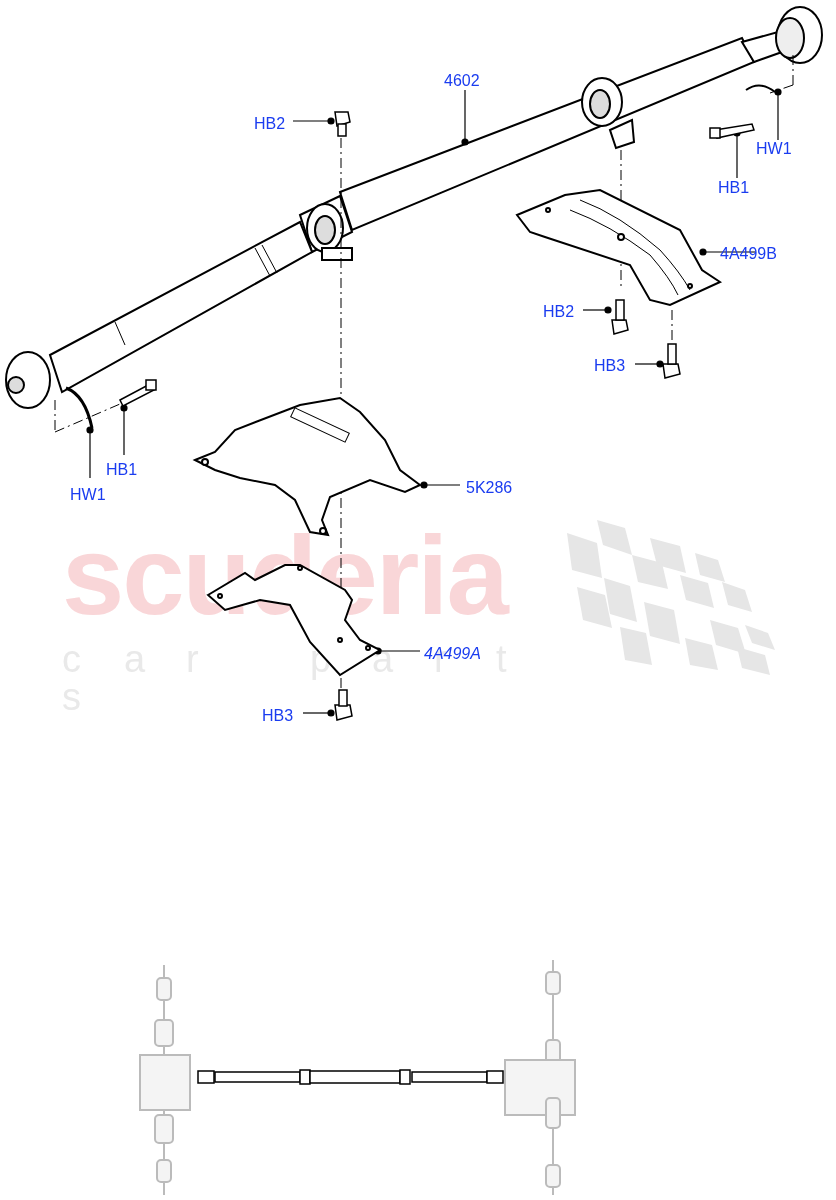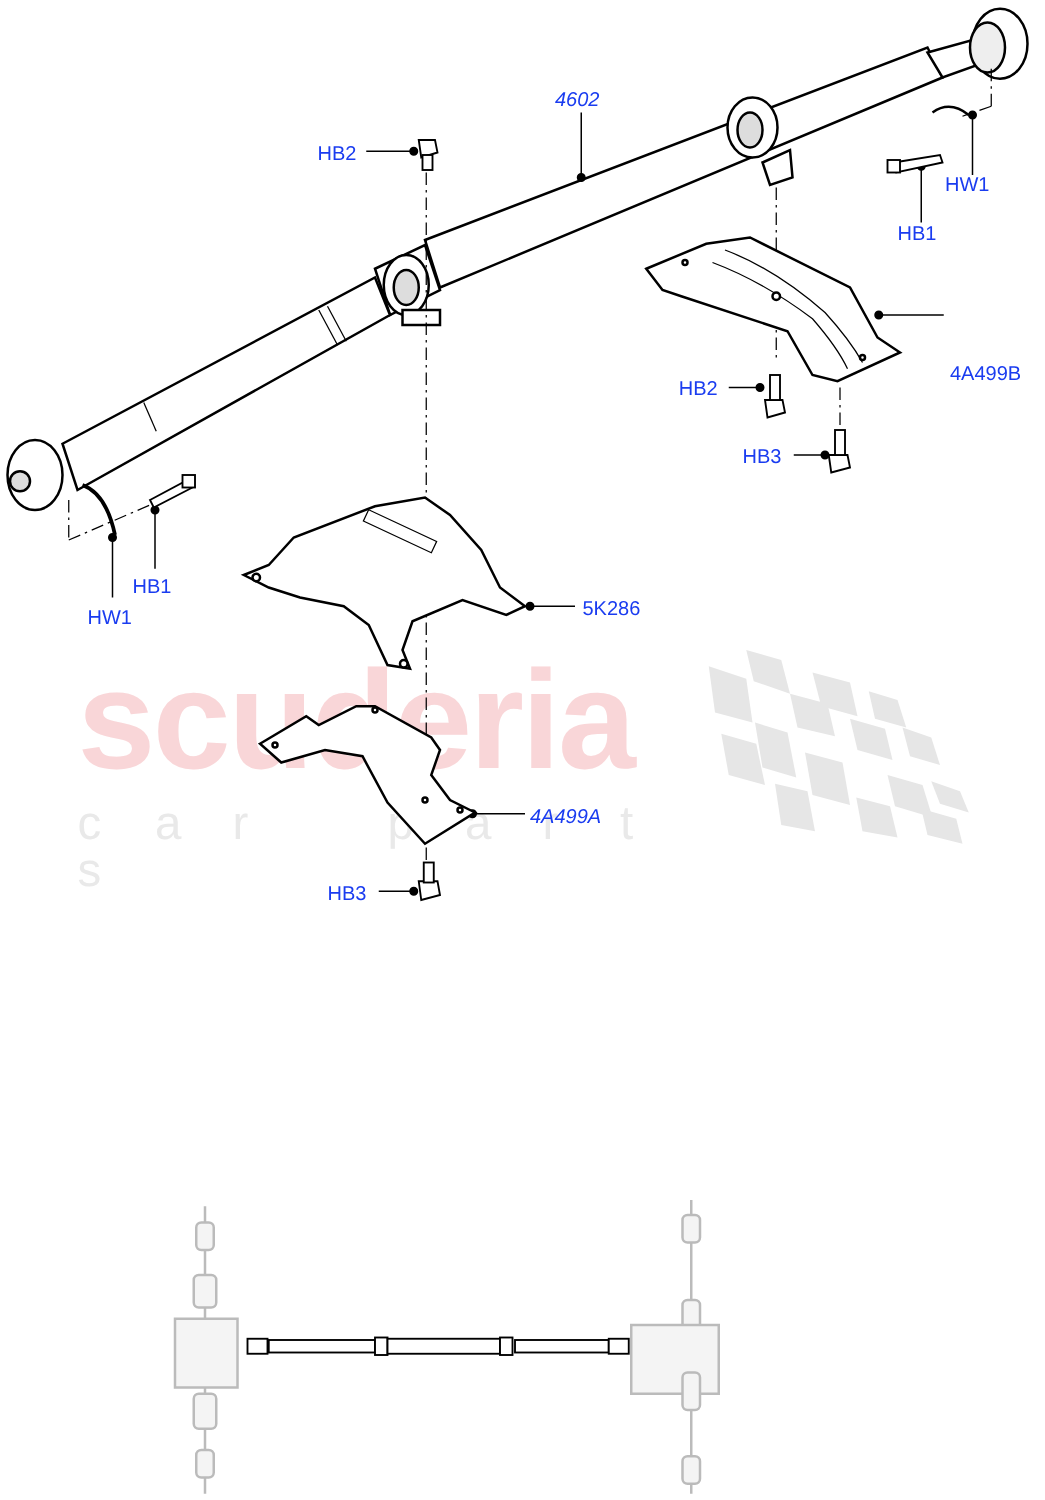--- a/index.html
+++ b/index.html
@@ -172,25 +172,25 @@
         <rect x="215" y="1072" width="85" height="10"></rect>
         <rect x="300" y="1070" width="10" height="14"></rect>
         <rect x="310" y="1071" width="90" height="12"></rect>
         <rect x="400" y="1070" width="10" height="14"></rect>
         <rect x="412" y="1072" width="75" height="10"></rect>
         <rect x="487" y="1071" width="16" height="12"></rect>
       </g>
     </g>
   </svg>
 
-  <div class="callout" style="left:444px;top:73px;font-style:italic;">4602</div>
+  <div class="callout" style="left:444px;top:73px;">4602</div>
   <div class="callout" style="left:254px;top:116px;">HB2</div>
   <div class="callout" style="left:718px;top:180px;">HB1</div>
   <div class="callout" style="left:756px;top:141px;">HW1</div>
-  <div class="callout" style="left:760px;top:246px;margin-top:46px;">4A499B</div>
+  <div class="callout" style="left:720px;top:246px;">4A499B</div>
   <div class="callout" style="left:543px;top:304px;">HB2</div>
   <div class="callout" style="left:594px;top:358px;">HB3</div>
   <div class="callout" style="left:106px;top:462px;">HB1</div>
   <div class="callout" style="left:70px;top:487px;">HW1</div>
   <div class="callout" style="left:466px;top:480px;">5K286</div>
   <div class="callout" style="left:424px;top:646px;font-style:italic;">4A499A</div>
   <div class="callout" style="left:262px;top:708px;">HB3</div>
 
 </div>
 

